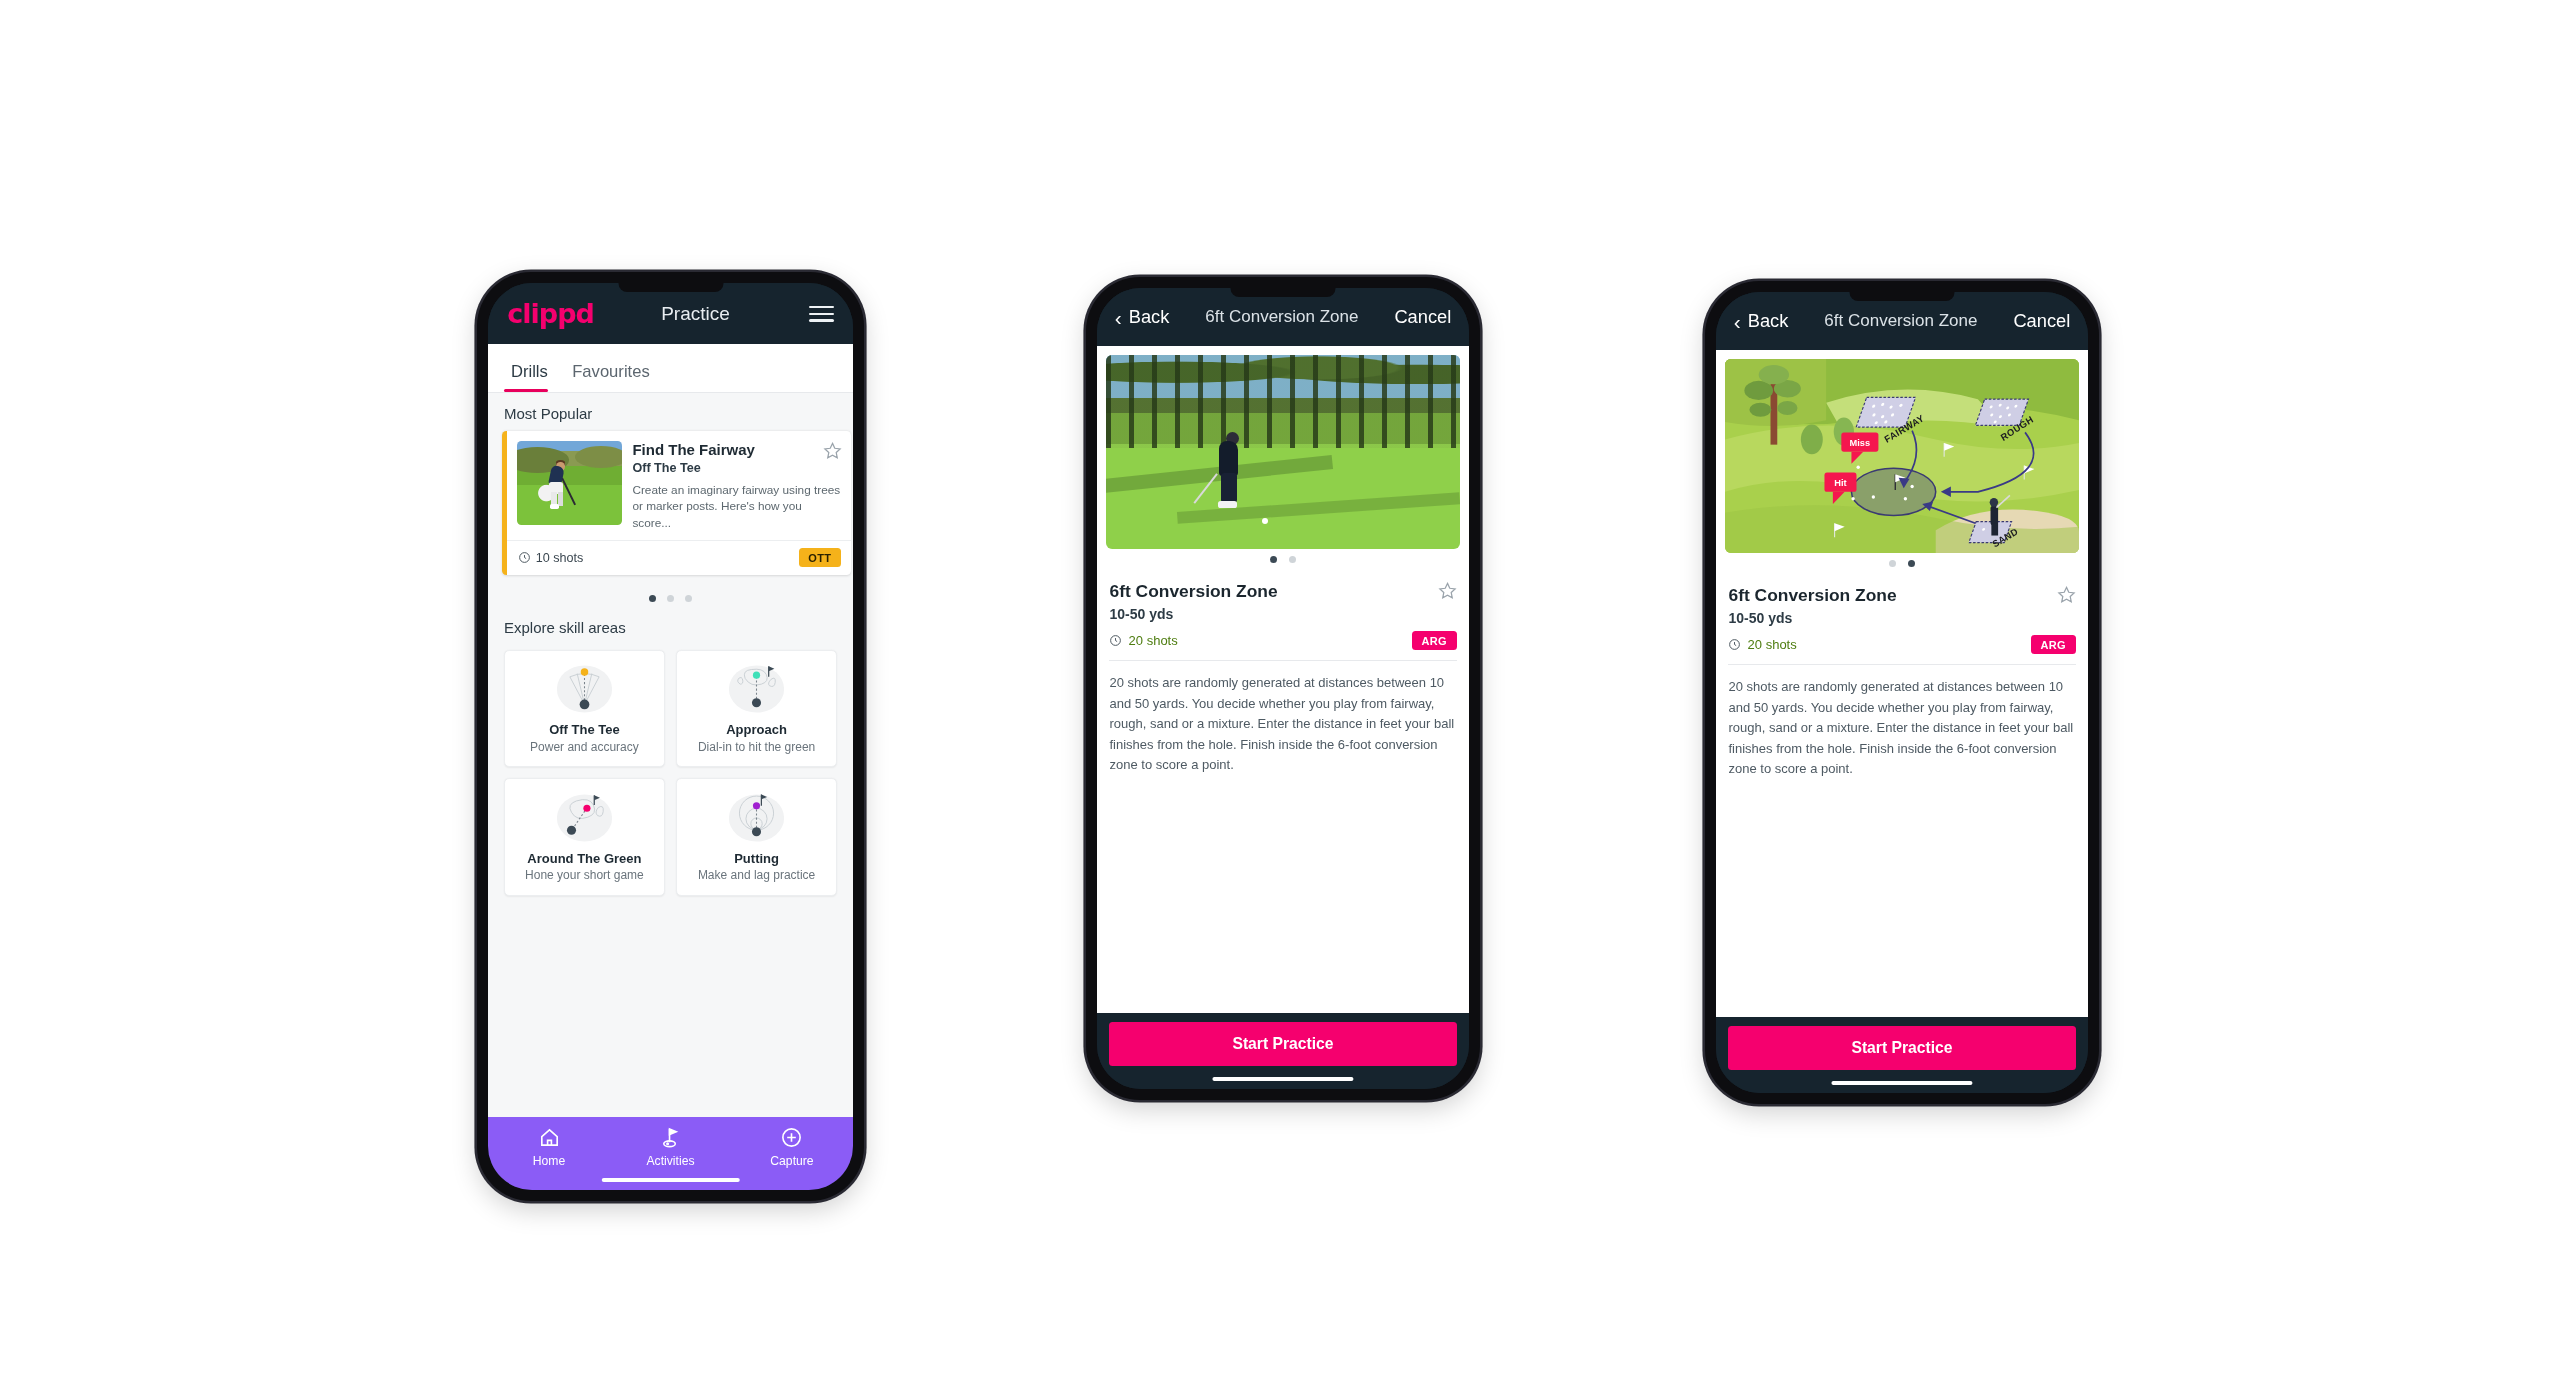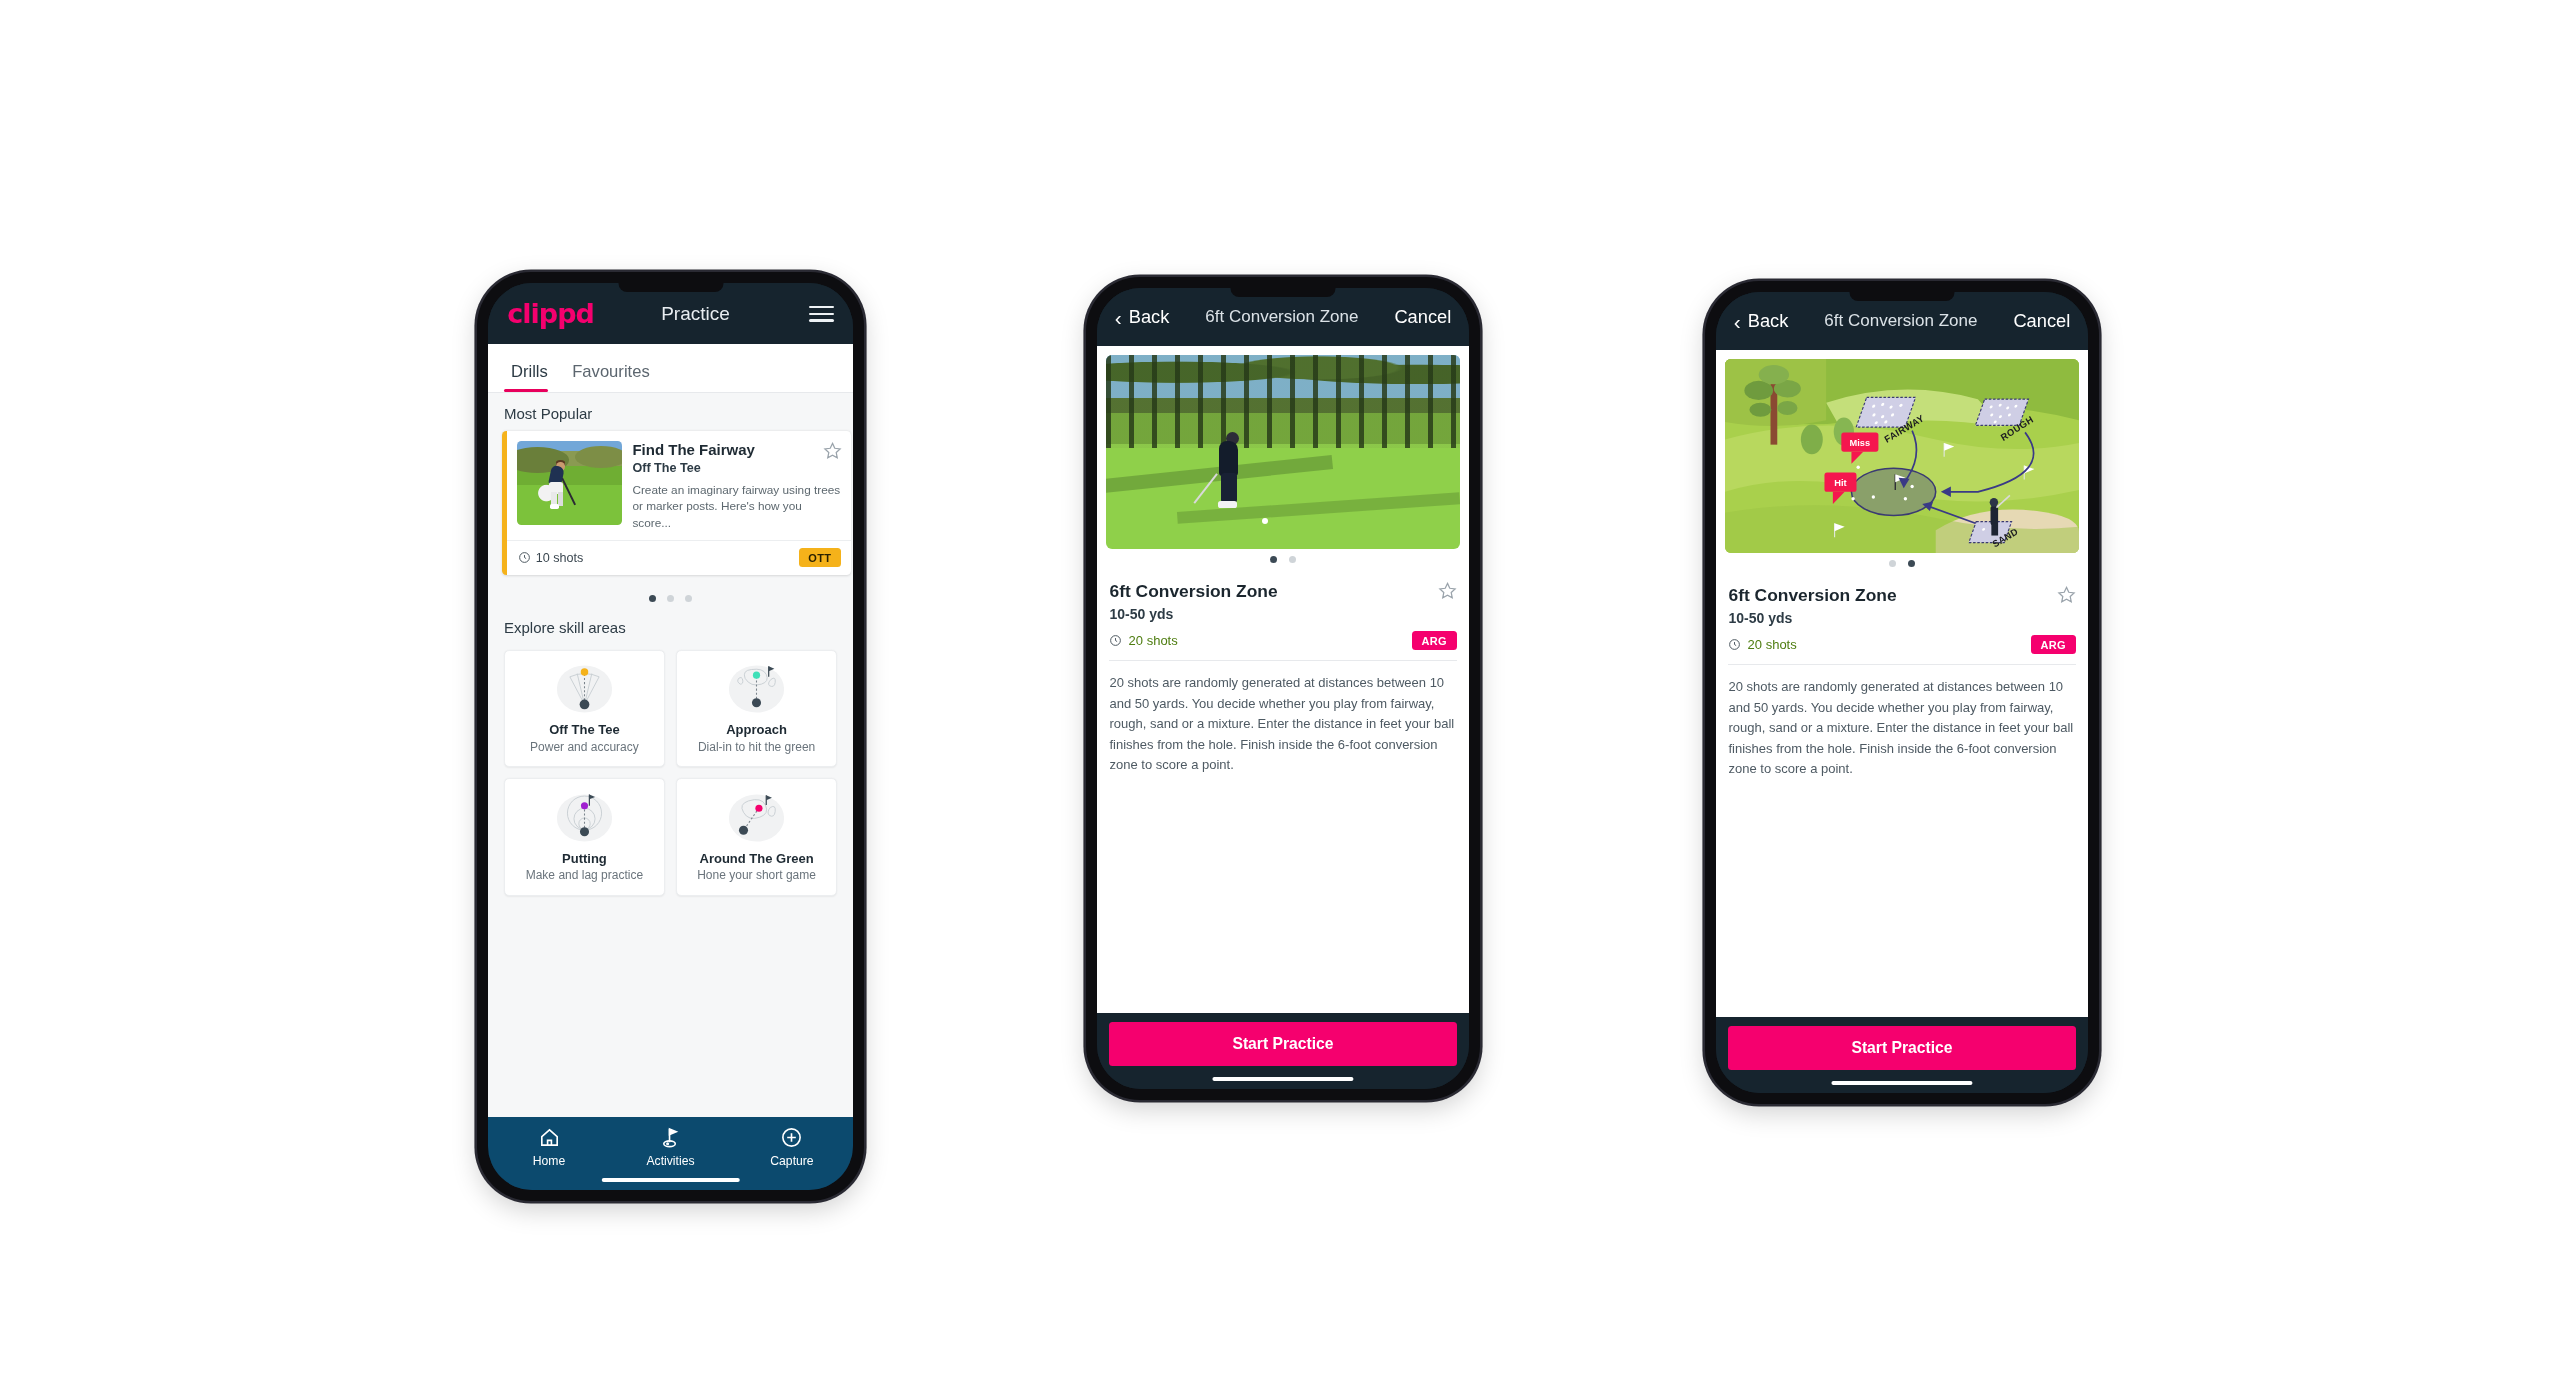--- a/index.html
+++ b/index.html
@@ -137,21 +137,21 @@
     box-shadow: 0 0.9px 1.7px rgba(0,0,0,.06);
     padding: 11.3px 7px 12.2px 7px; text-align: center;
     display: flex; flex-direction: column; align-items: center;
     cursor: pointer;
   }
   .skill-ico { width: 65px; height: 54px; margin-bottom: 6.1px; }
   .skill-name { font-size: 13px; font-weight: 700; color: #1e2a33; }
   .skill-desc { font-size: 12px; color: #6a747c; margin-top: 2.6px; }
 
   .bottom-nav {
-    height: 73px; background: #0c4a6e; display: flex; align-items: flex-start;
+    height: 73px; background: #8b5cf6; display: flex; align-items: flex-start;
     padding-top: 9.6px; flex: 0 0 auto;
   }
   .nav-item {
     flex: 1; display: flex; flex-direction: column; align-items: center; gap: 4.4px;
     color: #ffffff; cursor: pointer;
   }
   .nav-label { font-size: 12.2px; color: #ffffff; }
   .nav-ic { width: 23px; height: 23px; }
 
   
@@ -328,46 +328,46 @@
               <circle cx="40" cy="50" r="5.6" fill="#3c4a55"></circle>
               <circle cx="40" cy="16" r="4.4" fill="#3fe0b8"></circle>
             </svg>
             <div class="skill-name">Approach</div>
             <div class="skill-desc">Dial-in to hit the green</div>
           </div>
 
           <div class="skill-card">
             <svg class="skill-ico" viewBox="0 0 80 66">
               <ellipse cx="40" cy="33" rx="34" ry="29" fill="#f1f2f3"></ellipse>
+              <path d="M24 26 Q18 16 30 12 Q46 7 51 17 Q56 28 44 32 Q30 37 24 26 Z" fill="none" stroke="#c6ccd1" stroke-width="1.1"></path>
+              <path d="M57 20 Q64 16 63 25 Q62 33 56 30 Q52 26 57 20 Z" fill="none" stroke="#c6ccd1" stroke-width="1.1"></path>
+              <line x1="52" y1="17" x2="52" y2="5" stroke="#3c4a55" stroke-width="1.5"></line>
+              <path d="M52 5 L59 8 L52 11 Z" fill="#3c4a55"></path>
+              <line x1="25" y1="47" x2="42" y2="22" stroke="#7b848c" stroke-width="1.3" stroke-dasharray="2.5 2.5"></line>
+              <circle cx="24" cy="48" r="5.6" fill="#3c4a55"></circle>
+              <circle cx="43" cy="21" r="4.4" fill="#f5006e"></circle>
+            </svg>
+            <div class="skill-name">Around The Green</div>
+            <div class="skill-desc">Hone your short game</div>
+          </div>
+
+          <div class="skill-card">
+            <svg class="skill-ico" viewBox="0 0 80 66">
+              <ellipse cx="40" cy="33" rx="34" ry="29" fill="#f1f2f3"></ellipse>
               <circle cx="40" cy="27" r="21" fill="none" stroke="#c6ccd1" stroke-width="1.1"></circle>
               <circle cx="40" cy="34" r="13" fill="none" stroke="#c6ccd1" stroke-width="1.1"></circle>
               <circle cx="40" cy="40" r="7" fill="none" stroke="#c6ccd1" stroke-width="1.1"></circle>
               <line x1="46" y1="18" x2="46" y2="4" stroke="#3c4a55" stroke-width="1.5"></line>
               <path d="M46 4 L53 7 L46 10 Z" fill="#3c4a55"></path>
               <line x1="40" y1="50" x2="40" y2="19" stroke="#7b848c" stroke-width="1.3" stroke-dasharray="2.5 2.5"></line>
               <circle cx="40" cy="50" r="5.6" fill="#3c4a55"></circle>
               <circle cx="40" cy="18" r="4.4" fill="#a020d0"></circle>
             </svg>
             <div class="skill-name">Putting</div>
             <div class="skill-desc">Make and lag practice</div>
-          </div>
-
-          <div class="skill-card">
-            <svg class="skill-ico" viewBox="0 0 80 66">
-              <ellipse cx="40" cy="33" rx="34" ry="29" fill="#f1f2f3"></ellipse>
-              <path d="M24 26 Q18 16 30 12 Q46 7 51 17 Q56 28 44 32 Q30 37 24 26 Z" fill="none" stroke="#c6ccd1" stroke-width="1.1"></path>
-              <path d="M57 20 Q64 16 63 25 Q62 33 56 30 Q52 26 57 20 Z" fill="none" stroke="#c6ccd1" stroke-width="1.1"></path>
-              <line x1="52" y1="17" x2="52" y2="5" stroke="#3c4a55" stroke-width="1.5"></line>
-              <path d="M52 5 L59 8 L52 11 Z" fill="#3c4a55"></path>
-              <line x1="25" y1="47" x2="42" y2="22" stroke="#7b848c" stroke-width="1.3" stroke-dasharray="2.5 2.5"></line>
-              <circle cx="24" cy="48" r="5.6" fill="#3c4a55"></circle>
-              <circle cx="43" cy="21" r="4.4" fill="#f5006e"></circle>
-            </svg>
-            <div class="skill-name">Around The Green</div>
-            <div class="skill-desc">Hone your short game</div>
           </div>
 
         </div>
       </div>
 
       <div class="bottom-nav">
         <div class="nav-item">
           <svg class="nav-ic" viewBox="0 0 24 24" fill="none" stroke="#ffffff" stroke-width="1.7">
             <path d="M4 11 L12 4 L20 11 V20 H4 Z"></path>
               <path d="M10 20v-5h4v5"></path>

